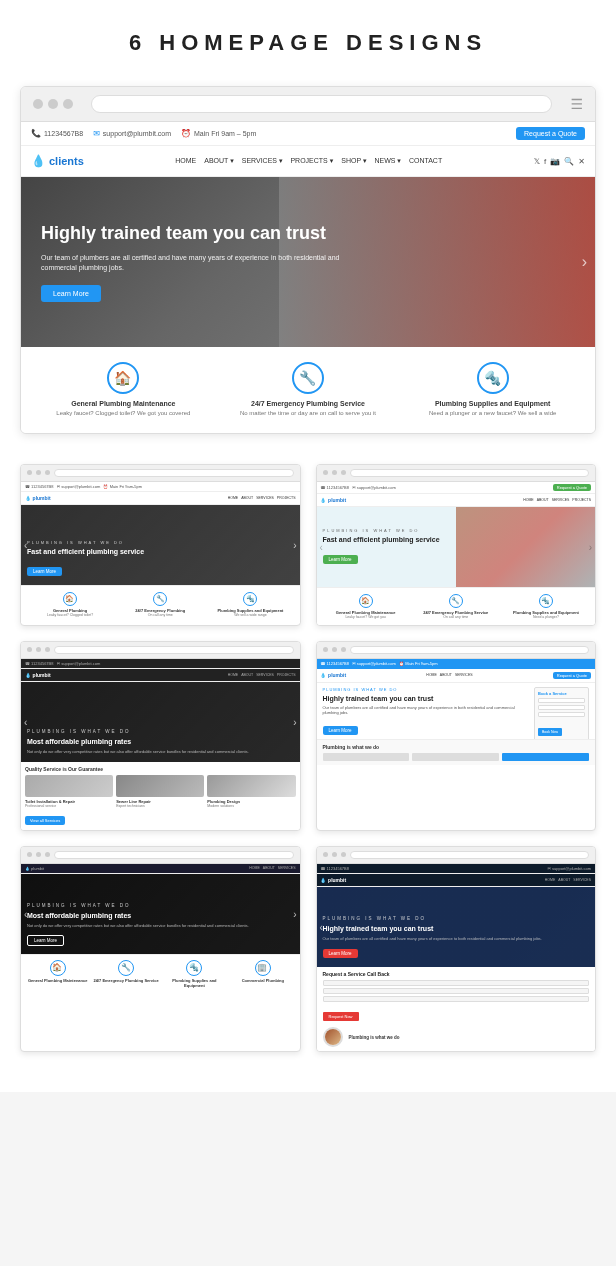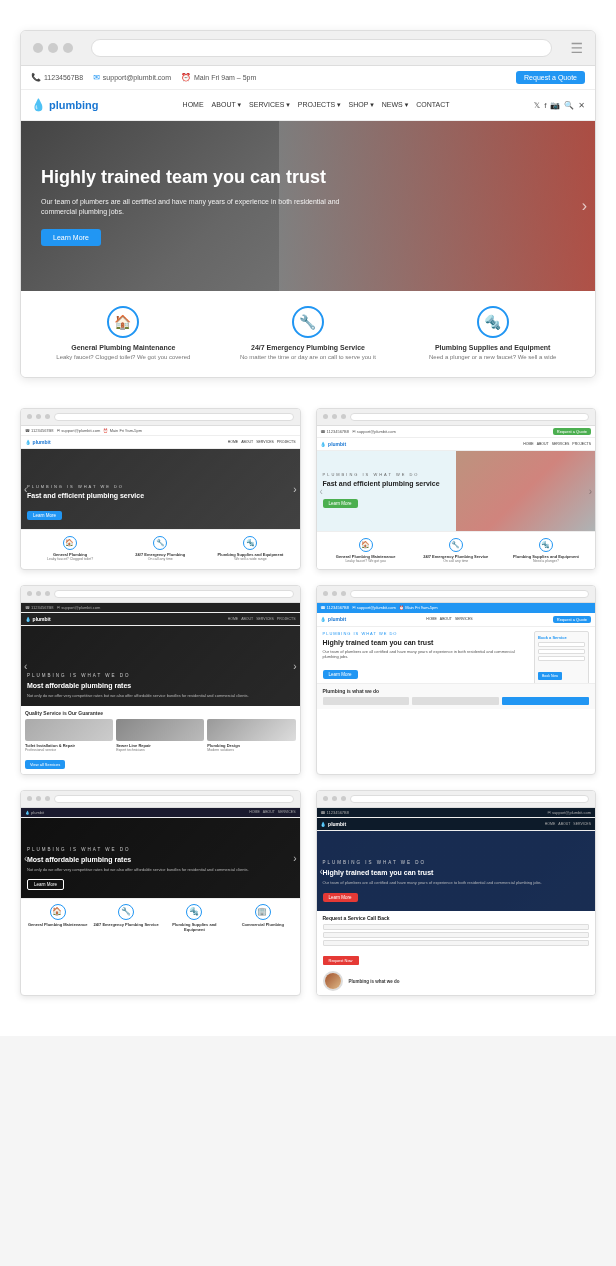--- a/index.html
+++ b/index.html
@@ -688,20 +688,21 @@
       color: #333;
       margin-top: 4px;
       margin-bottom: 2px;
     }
   </style>
 </head>
 <body>
 
 <div class="page-wrapper">
 
+  <h1 class="main-title">6 HOMEPAGE DESIGNS</h1>
 
   <div class="browser-mockup">
 
     <div class="browser-bar">
       <div class="browser-dots">
         <div class="dot"></div>
         <div class="dot"></div>
         <div class="dot"></div>
       </div>
       <div class="browser-url"></div>
@@ -722,21 +723,21 @@
           <span class="icon-small">⏰</span>
           <span>Main Fri 9am – 5pm</span>
         </div>
       </div>
       <span class="site-request-btn">Request a Quote</span>
     </div>
 
     <div class="site-navbar">
       <div class="site-logo">
         <span class="drop-icon">💧</span>
-        <span>plumbing</span>
+        <span>clients</span>
       </div>
       <div class="site-nav-links">
         <span>HOME</span>
         <span>ABOUT ▾</span>
         <span>SERVICES ▾</span>
         <span>PROJECTS ▾</span>
         <span>SHOP ▾</span>
         <span>NEWS ▾</span>
         <span>CONTACT</span>
       </div>

